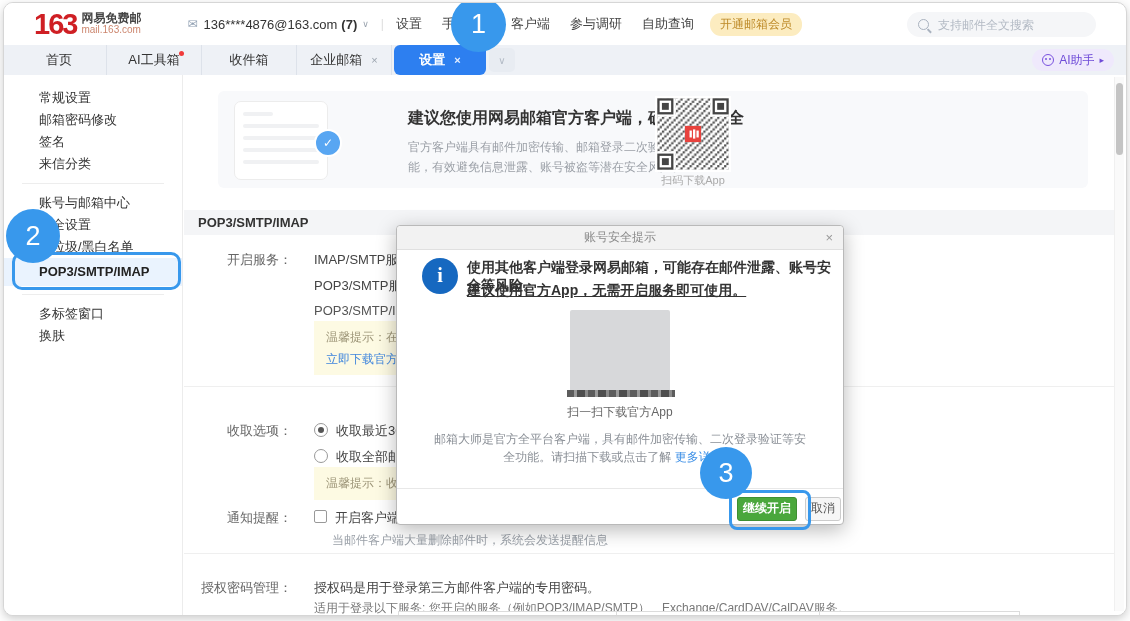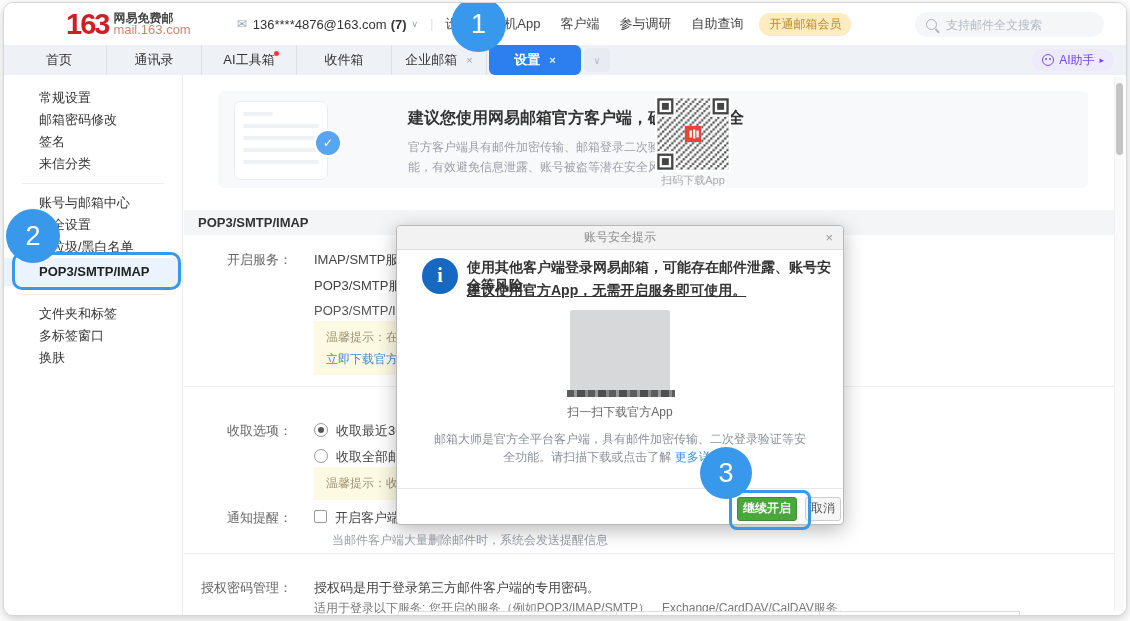--- a/index.html
+++ b/index.html
@@ -1,26 +1,26 @@
 <!DOCTYPE html>
 <html><head>
 <meta charset="utf-8">
 <style>
   html,body{margin:0;padding:0;background:#fff;font-family:"Liberation Sans","DejaVu Sans",sans-serif;}
   .stage{position:relative;width:1130px;height:621px;overflow:hidden;background:#fdfdfd;}
   .window{position:absolute;left:3px;top:2px;width:1122px;height:612px;background:#fff;
           border:1px solid #d6d6d6;border-radius:10px;overflow:hidden;box-shadow:0 3px 8px rgba(0,0,0,.18);}
 
   
-  .hd{position:absolute;left:0;top:0;right:0;height:42px;background:#fff;display:flex;align-items:center;padding-left:32px;}
+  .hd{position:absolute;left:0;top:0;right:8px;height:42px;background:#fff;display:flex;align-items:center;}
   .logo{display:flex;align-items:center;margin-left:30px;}
   .logo-num{font-size:29px;font-weight:bold;color:#cf1f24;letter-spacing:-2px;line-height:29px;}
   .logo-txt{margin-left:5px;line-height:12px;}
   .logo-name{font-size:12px;font-weight:bold;color:#444;}
-  .logo-domain{font-size:13px;color:#b0441f;opacity:.65;}
+  .logo-domain{font-size:10px;color:#b0441f;opacity:.65;}
   .account{display:flex;align-items:center;margin-left:46px;font-size:13px;color:#333;cursor:default;}
   .env{color:#93a2b4;font-size:12px;margin-right:6px;}
   .unread{font-weight:bold;margin-left:4px;}
   .caret{color:#9aa3ae;font-size:9px;margin-left:5px;}
   .pipe{color:#ddd;margin:0 12px;font-size:12px;}
   .hmenu{display:flex;gap:20px;font-size:13px;color:#444;}
   .hmenu span{cursor:pointer;}
   .vip{margin-left:16px;font-size:12px;color:#bd8a28;background:#fcecc0;border-radius:11px;padding:3px 10px;}
   .search{position:absolute;right:22px;top:9px;width:178px;height:25px;background:#f5f6f8;border-radius:13px;
           display:flex;align-items:center;padding-left:11px;}
@@ -144,23 +144,20 @@
         <span class="mag"></span>
         <input placeholder="支持邮件全文搜索" style="">
       </div>
     </div>
 
     <div class="tabs">
       <div class="tab">
           <span>首页</span>
         </div>
       <div class="tab">
-          <span>通讯录</span>
-        </div>
-      <div class="tab">
         <span>AI工具箱</span>
         <span class="dot"></span>
       </div>
       <div class="tab">
           <span>收件箱</span>
         </div>
       <div class="tab">
         <span>企业邮箱</span>
         <span class="x">×</span>
       </div>
@@ -182,21 +179,20 @@
       <div class="side-item">常规设置</div>
       <div class="side-item">邮箱密码修改</div>
       <div class="side-item">签名</div>
       <div class="side-item">来信分类</div>
       <hr>
       <div class="side-item">账号与邮箱中心</div>
       <div class="side-item">安全设置</div>
       <div class="side-item">反垃圾/黑白名单</div>
       <div class="side-item active">POP3/SMTP/IMAP</div>
       <hr>
-      <div class="side-item">文件夹和标签</div>
       <div class="side-item">多标签窗口</div>
       <div class="side-item">换肤</div>
     </div>
 
     <div class="content">
 
       <div class="banner">
         <div class="phone">
           <div class="bar" style="top:10px;width:30px;"></div>
           <div class="bar" style="top:22px;"></div>

